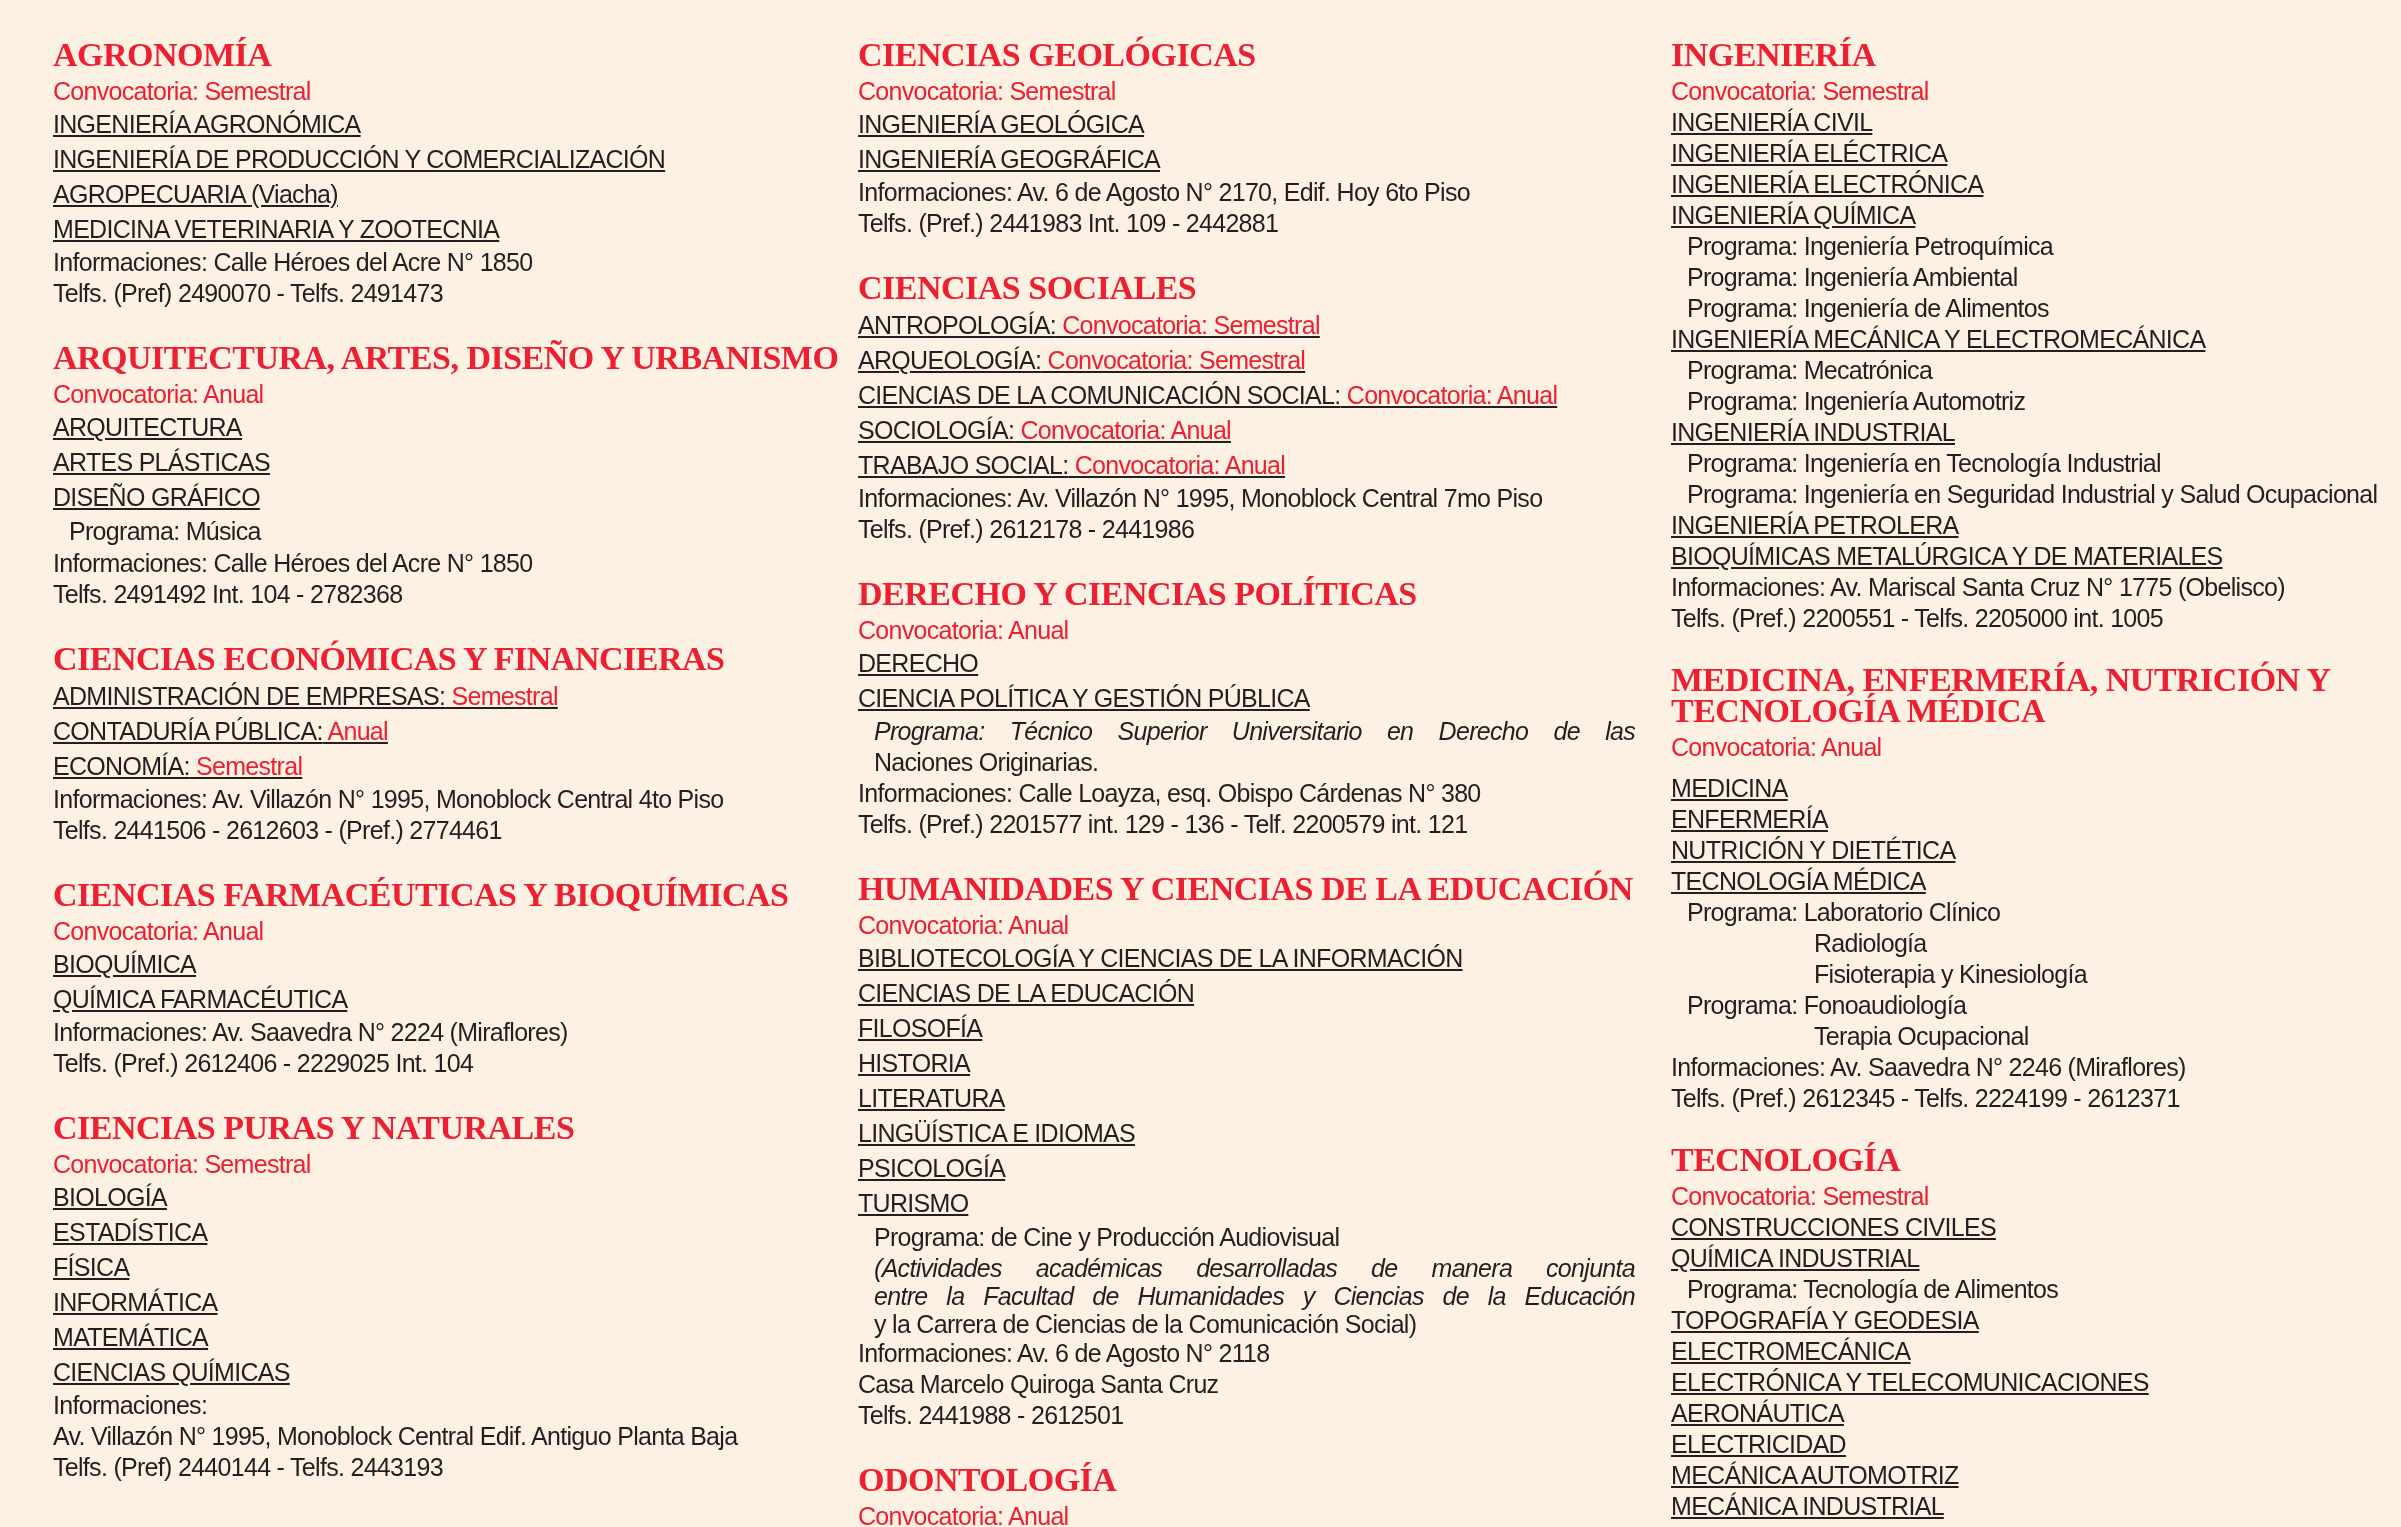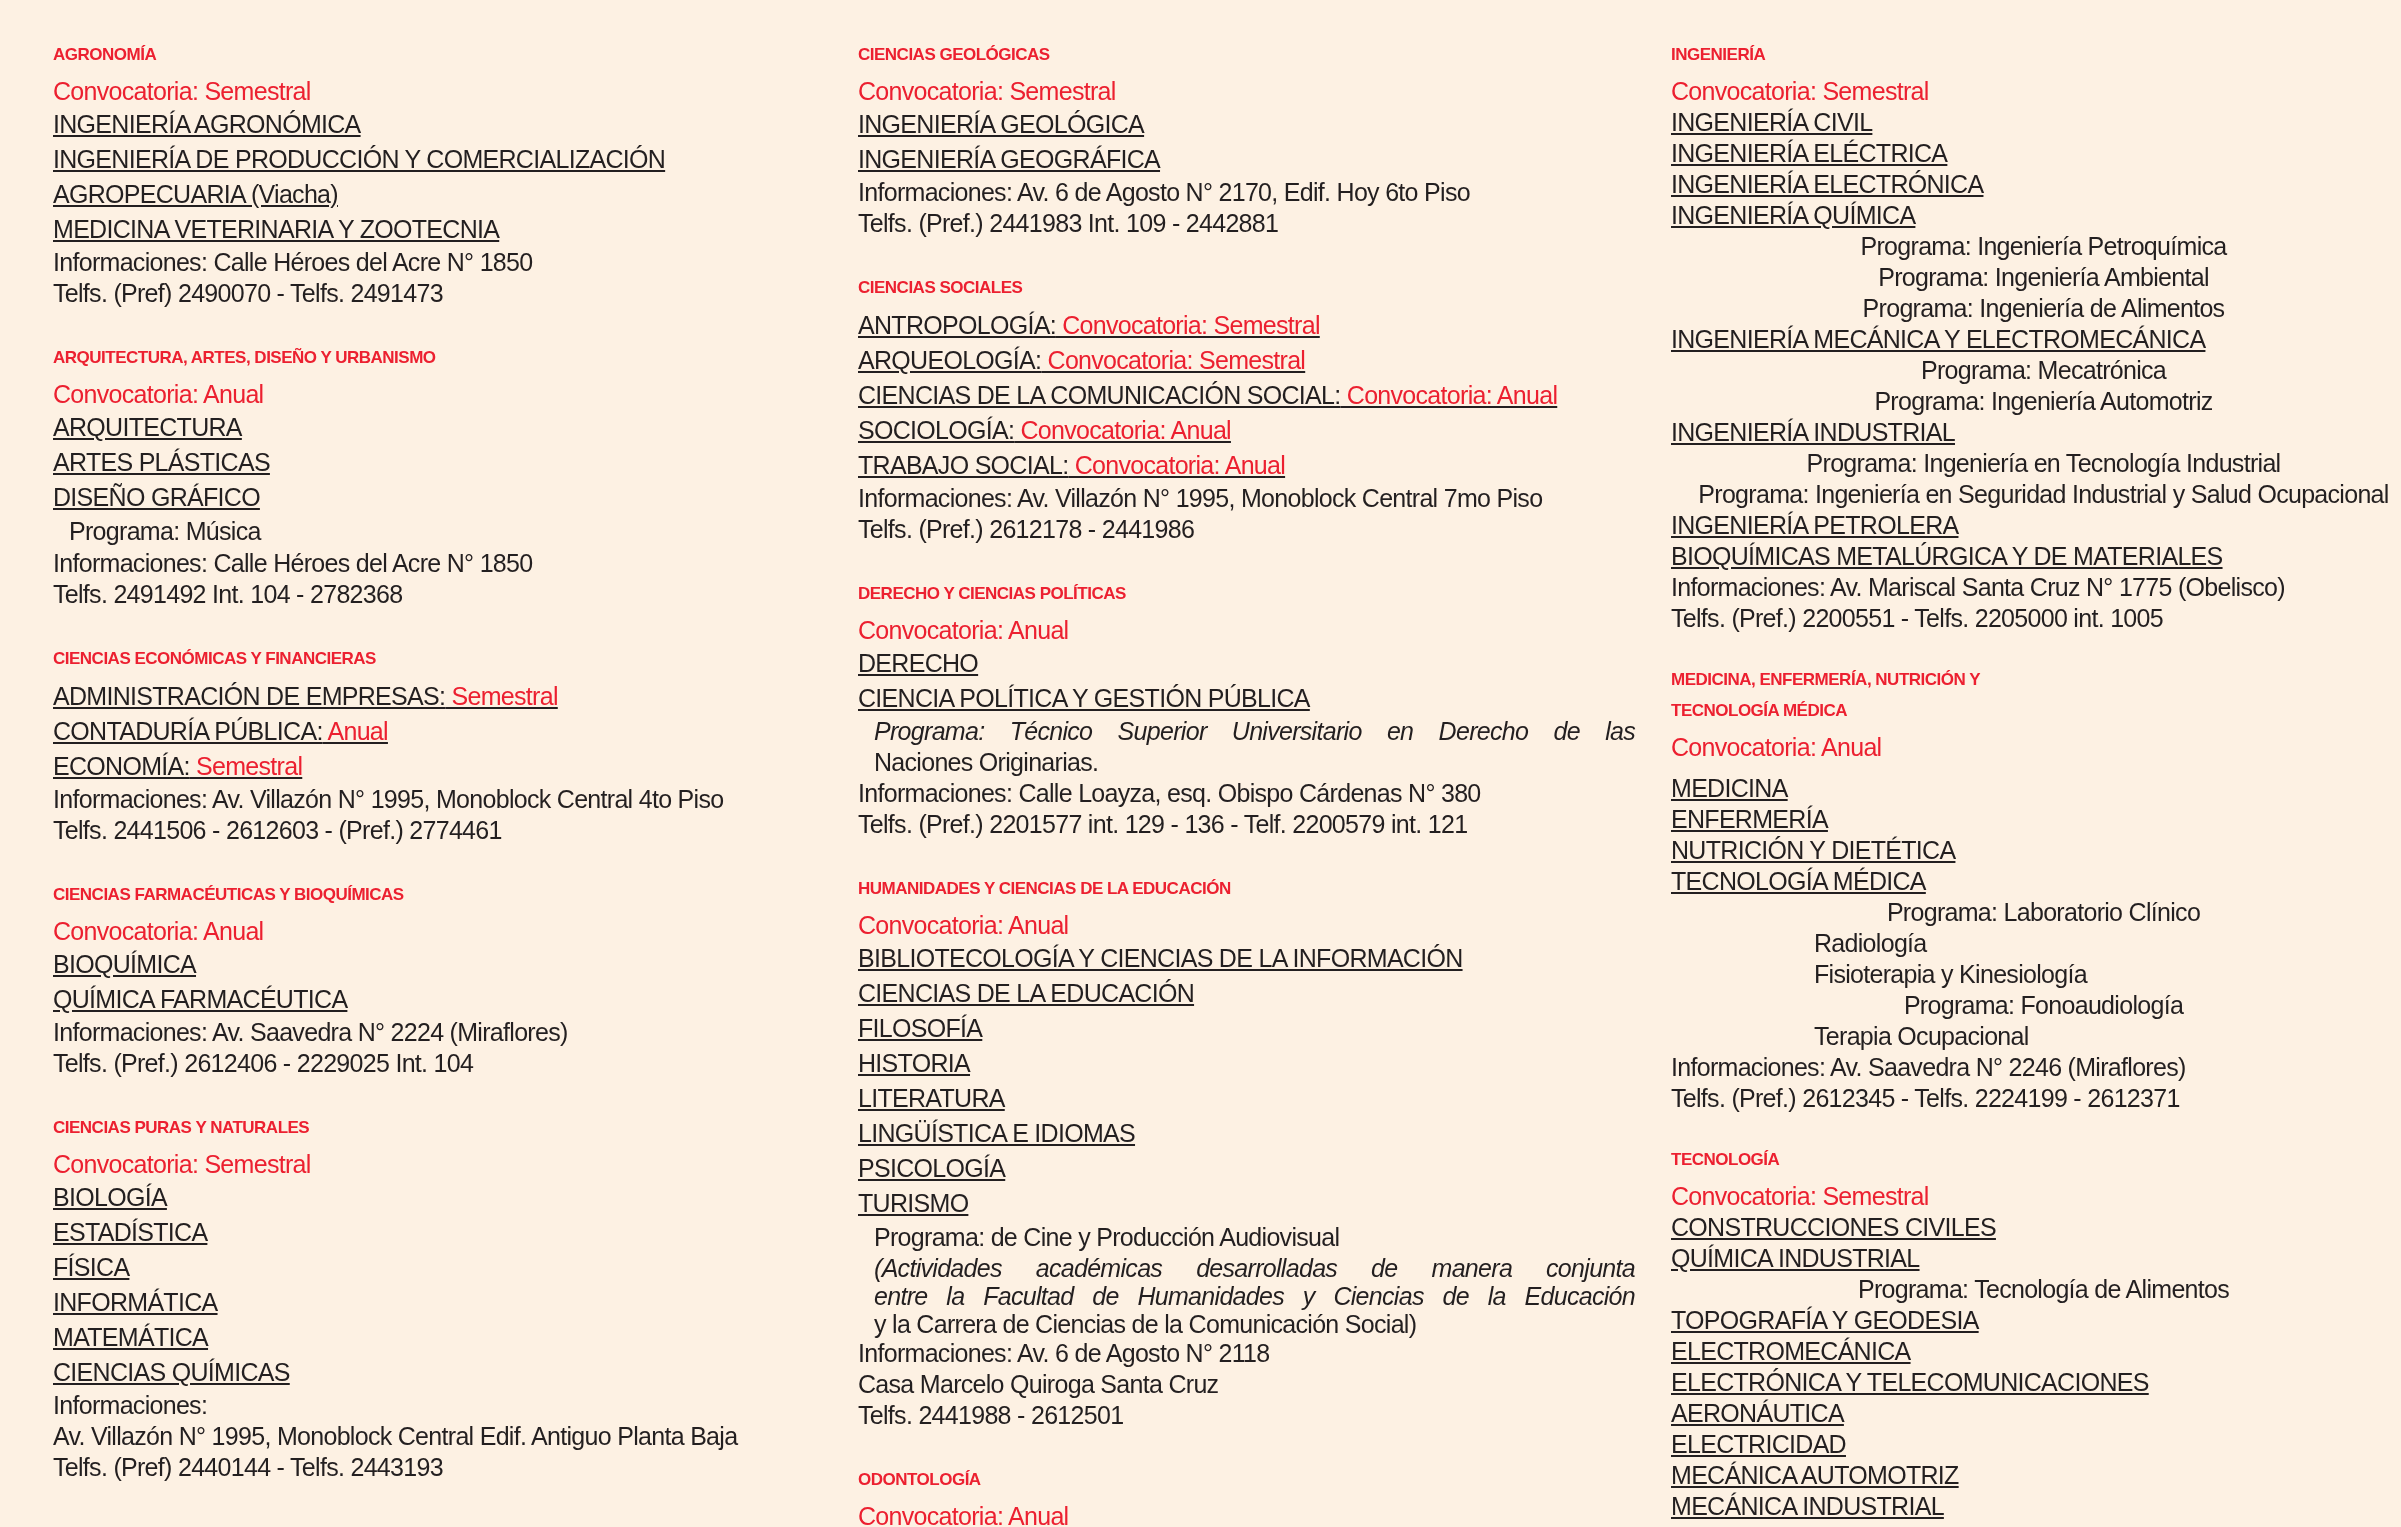--- a/index.html
+++ b/index.html
@@ -18,30 +18,30 @@
   .page{position:relative; width:2401px; height:1528px;}
   .col{position:absolute; top:39px;}
   .c1{left:53px;  width:777px;}
   .c2{left:858px; width:777px;}
   .c3{left:1671px; width:729px;}
   .section{margin-bottom:33px;}
   .c3 .section{margin-bottom:30px;}
   .space-before{margin-top:27px;}
   .heading{margin:0 0 5px 0;}
   .heading div{
-    font-size:17px; font-weight:bold; color:var(--red);
-    line-height:31px; letter-spacing:-0.5px; white-space:nowrap;
+    font-size:34px; font-weight:bold; color:var(--red);
+    line-height:31px; letter-spacing:-0.5px; white-space:nowrap;font-family:Liberation Serif, serif;
   }
   .line{font-size:25px; letter-spacing:-0.7px; white-space:nowrap;}
   .conv{color:var(--red); line-height:32px;}
   .career{line-height:35px;text-decoration:underline;}
   .c3 .career{line-height:31px;}
   .red{color:var(--red);}
   .program{line-height:33px; padding-left:16px;}
-  .c3 .program{line-height:31px;text-align:center;}
+  .c3 .program{line-height:31px;}
   .program2{line-height:31px; padding-left:143px;}
   .info{line-height:31px;}
   .para,.paren{font-size:25px; letter-spacing:-0.7px; padding-left:16px;}
   .para div{line-height:31px;}
   .paren div{line-height:28px;}
   .j{text-align:justify; text-align-last:justify;font-style:italic;}
   .vgap{height:10px;}
 </style>
 </head>
 <body>

